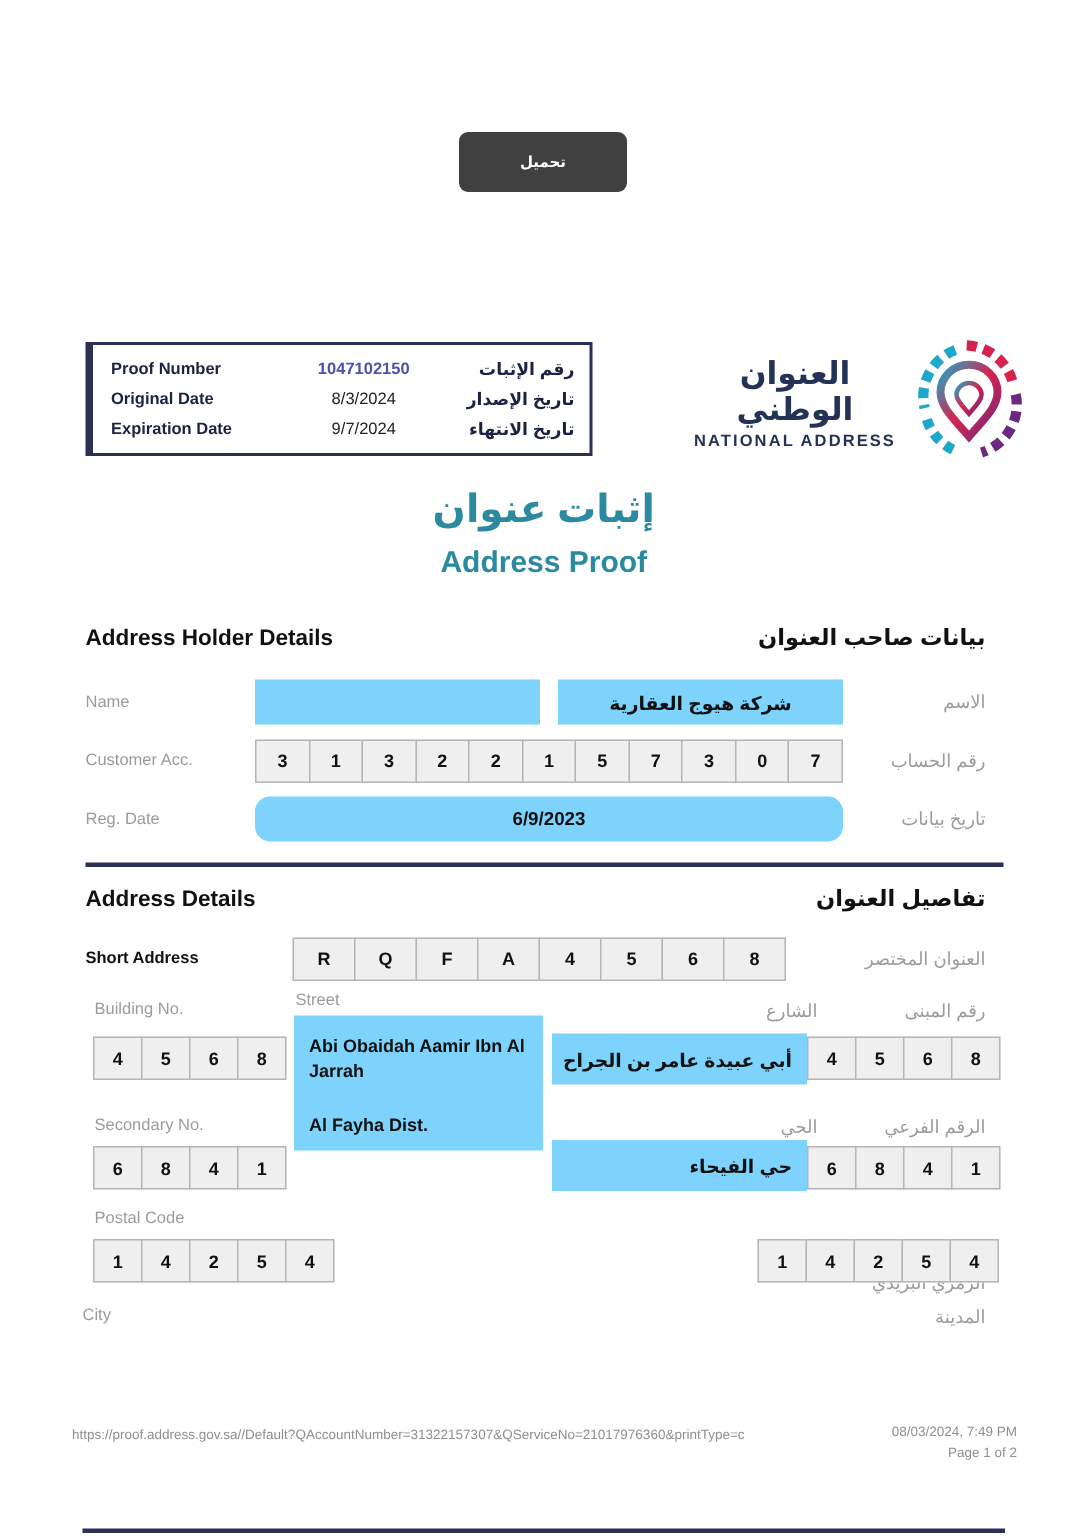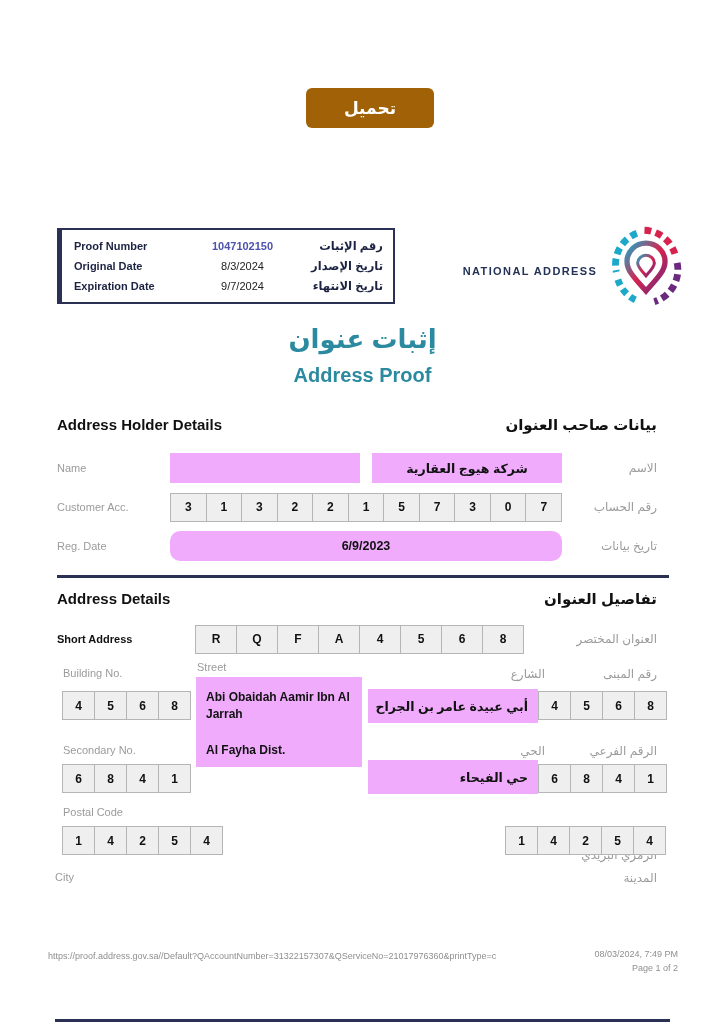--- a/index.html
+++ b/index.html
@@ -2,23 +2,23 @@
 <html><head>
 <meta charset="utf-8">
 <style>
   html,body{margin:0;padding:0;background:#fff;}
   .page{
     position:relative;width:725px;height:1024px;background:#fff;overflow:hidden;
     font-family:"Liberation Sans","DejaVu Sans",sans-serif;color:#111;
   }
   
   .dl-btn{
-    position:absolute;top:88px;left:306px;width:128px;height:40px;
-    background:#a16207;border:none;border-radius:6px;color:#fff;
-    font-size:17px;font-weight:bold;font-family:inherit;cursor:pointer;
+    position:absolute;top:88px;left:306px;width:112px;height:40px;
+    background:#404040;border:none;border-radius:6px;color:#fff;
+    font-size:10px;font-weight:bold;font-family:inherit;cursor:pointer;
     display:flex;align-items:center;justify-content:center;
   }
   
   .proof-box{
     position:absolute;top:228px;left:57px;width:338px;height:76px;
     border:2px solid #2b3154;border-left-width:5px;box-sizing:border-box;
     padding:6px 10px 6px 12px;display:flex;flex-direction:column;justify-content:space-around;
   }
   .pb-row{display:flex;align-items:center;}
   .pb-en{width:120px;font-size:11px;font-weight:bold;color:#1c2342;}
@@ -37,21 +37,21 @@
   .title-en{position:absolute;top:364px;left:0;width:100%;text-align:center;
     font-size:20px;font-weight:bold;color:#2b8a9f;}
   
   .sec-head{position:absolute;left:57px;width:612px;display:flex;justify-content:space-between;align-items:baseline;}
   .sec-head .en{font-size:15px;font-weight:bold;color:#111;}
   .sec-head .ar{font-size:15px;font-weight:bold;color:#111;padding-right:12px;}
   .row{position:absolute;left:57px;width:612px;height:30px;display:grid;
     grid-template-columns:113px 392px 1fr;align-items:center;}
   .lbl{font-size:11px;color:#9b9b9b;}
   .lbl-ar{font-size:12px;color:#9b9b9b;text-align:right;padding-right:12px;}
-  .gbox{background:#f0abfc;display:flex;align-items:center;box-sizing:border-box;}
+  .gbox{background:#7dd3fc;display:flex;align-items:center;box-sizing:border-box;}
   .bold-val{font-weight:bold;font-size:12.5px;color:#111;}
   .name-boxes{display:flex;gap:12px;height:30px;}
   .name-boxes .gbox{width:190px;height:30px;justify-content:center;}
   .cells{display:flex;height:29px;}
   .cell{flex:none;width:33px;height:29px;background:#f0eff0;border:1px solid #b5b5b5;
     box-sizing:border-box;display:flex;align-items:center;justify-content:center;
     font-size:12px;font-weight:bold;color:#111;}
   .cell + .cell{margin-left:-1px;}
   .cells.stretch{width:392px;}
   .cells.stretch .cell{flex:1;width:auto;}
@@ -93,20 +93,21 @@
     </div>
     <div class="pb-row">
       <span class="pb-en">Expiration Date</span>
       <span class="pb-val">9/7/2024</span>
       <span class="pb-ar">تاريخ الانتهاء</span>
     </div>
   </div>
 
   <div class="logo">
     <div class="logo-text">
+      <div class="logo-ar">العنوان الوطني</div>
       <div class="logo-en">NATIONAL ADDRESS</div>
     </div>
     <svg class="logo-pin" viewBox="0 0 100 112">
       <defs>
         <linearGradient id="ping" x1="0" y1="0" x2="1" y2="1">
           <stop offset="0" stop-color="#1ca9c9"></stop>
           <stop offset="0.5" stop-color="#d8224e"></stop>
           <stop offset="1" stop-color="#6b2a7f"></stop>
         </linearGradient>
       </defs>

